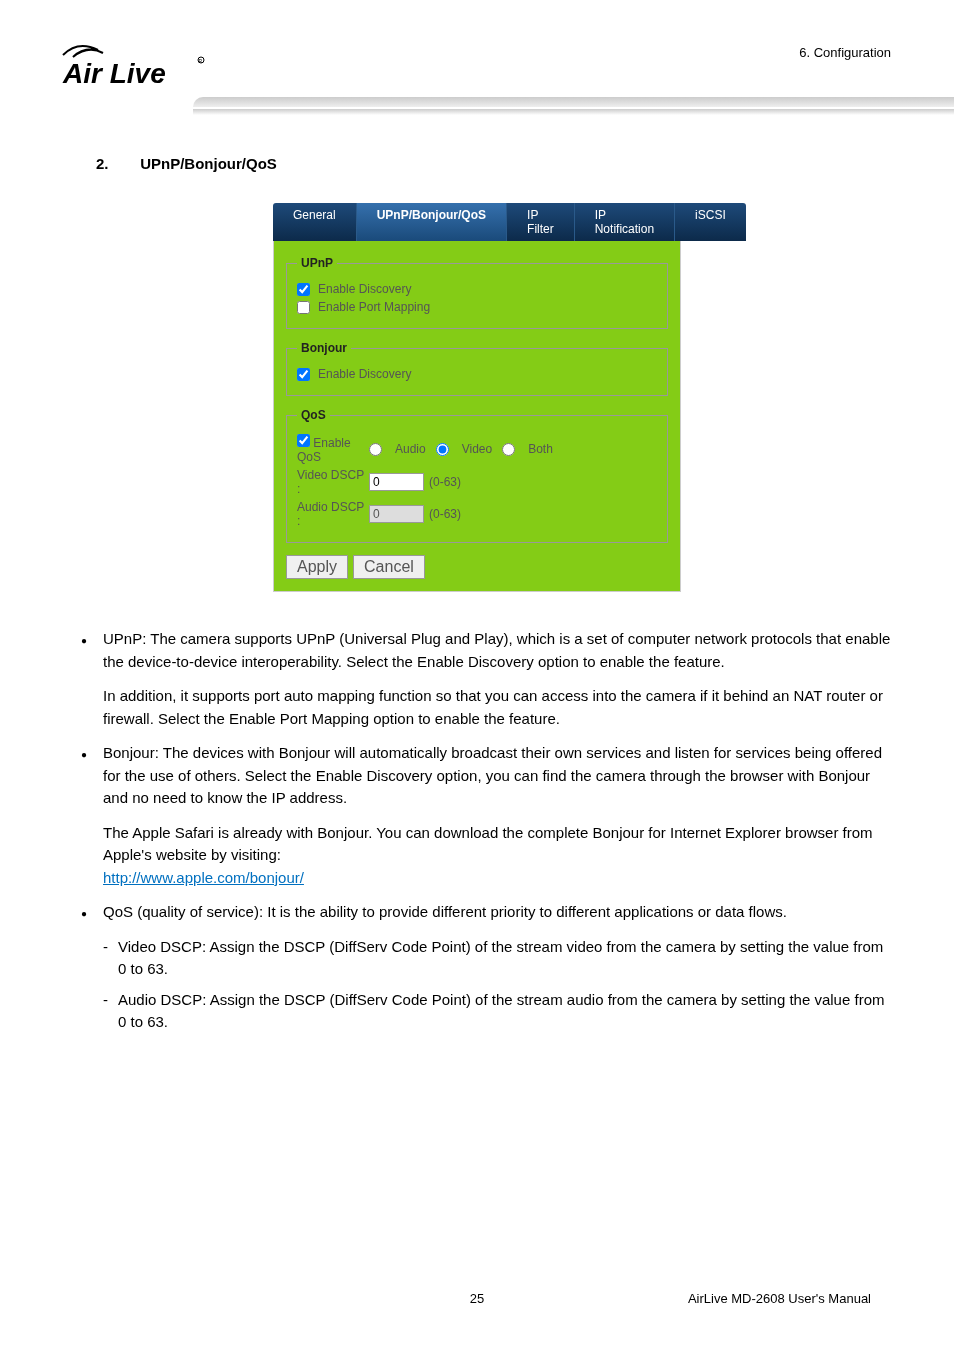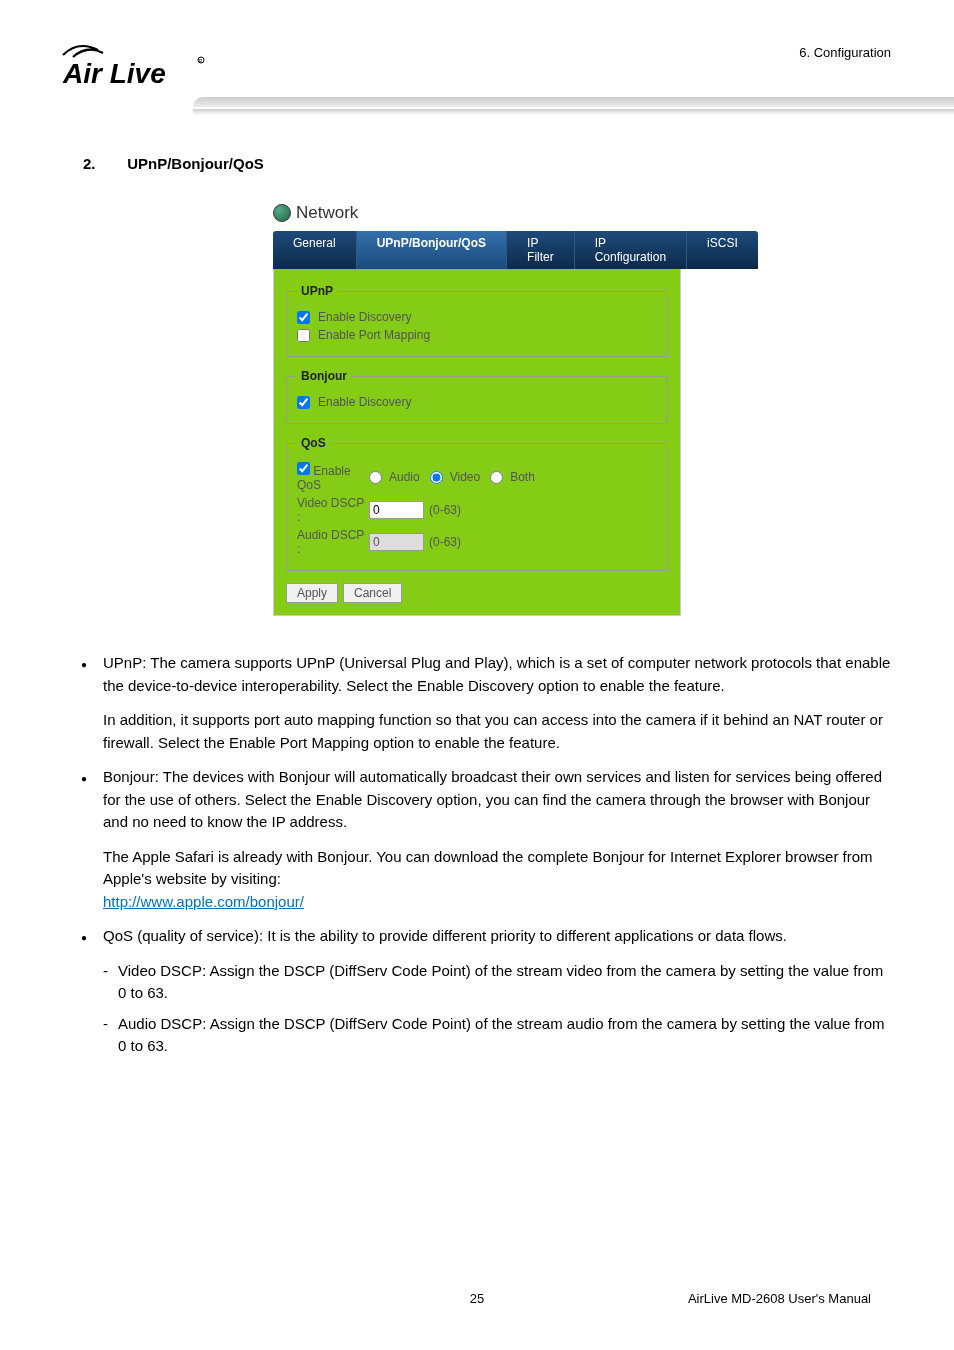--- a/index.html
+++ b/index.html
@@ -47,21 +47,21 @@
       border-radius: 10px 0 0 0;
     }
     .header-bar-shadow {
       height: 6px;
       background: linear-gradient(to bottom, #ccc, #fff);
       margin-top: 2px;
     }
     .section-num {
       font-weight: bold;
       font-size: 15px;
-      margin: 40px 0 25px 20px;
+      margin: 40px 0 25px 33px;
     }
     .section-num span.num {
       display: inline-block;
       width: 40px;
     }
     .screenshot {
       width: 420px;
       margin: 0 auto 30px auto;
       border: 1px solid transparent;
       padding: 5px;
@@ -127,32 +127,32 @@
     .checkbox-row input[type="checkbox"] { margin-right: 3px; }
     .qos-row {
       display: flex;
       align-items: center;
       margin: 4px 0;
       font-size: 12px;
       color: #555;
     }
     .qos-label { width: 72px; }
     .radio-group { display: flex; gap: 10px; }
-    .radio-group label { display: flex; align-items: center; gap: 7px; }
+    .radio-group label { display: flex; align-items: center; gap: 13px; }
     .dscp-input {
       width: 55px;
       height: 18px;
       border: 1px solid #999;
       padding: 0 3px;
       font-size: 12px;
     }
     .dscp-input[disabled] { background: #ddd; }
     .range-text { margin-left: 5px; }
     .btn {
-      font-size: 12px;
+      font-size: 16px;
       padding: 2px 10px;
       background: #f0f0f0;
       border: 1px solid #999;
       cursor: pointer;
       color: #555;
     }
     .btn-row { display: flex; gap: 5px; margin-top: 5px; }
     .content {
       font-size: 15px;
       line-height: 1.5;
@@ -220,29 +220,25 @@
     <div class="header-bar-shadow"></div>
   </div>
 </div>
 
 <div class="section-num">
   <span class="num">2.</span>
   <span>UPnP/Bonjour/QoS</span>
 </div>
 
 <div class="screenshot">
-  <div class="network-title">
-    <span class="globe-icon"></span>
-    <span>Network</span>
-  </div>
   <div class="tabs">
     <div class="tab">General</div>
     <div class="tab active">UPnP/Bonjour/QoS</div>
     <div class="tab">IP Filter</div>
-    <div class="tab">IP Configuration</div>
+    <div class="tab">IP Notification</div>
     <div class="tab">iSCSI</div>
   </div>
   <div class="tab-body">
     <fieldset>
       <legend>UPnP</legend>
       <div class="checkbox-row">
         <input type="checkbox" checked="" style="">
         <span>Enable Discovery</span>
       </div>
       <div class="checkbox-row">

